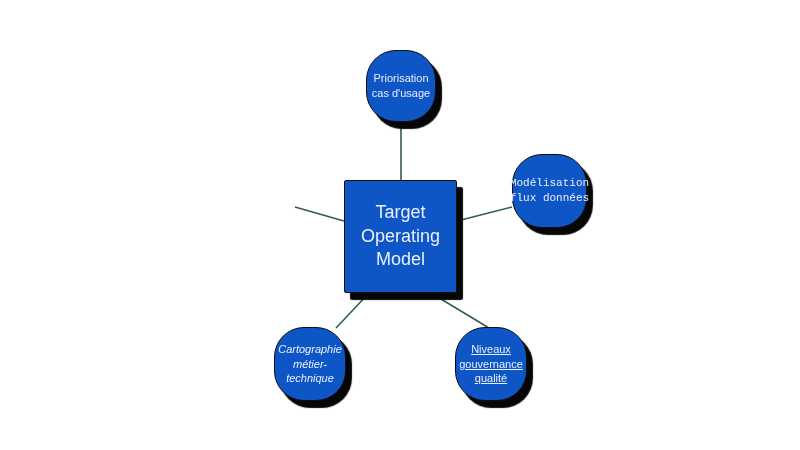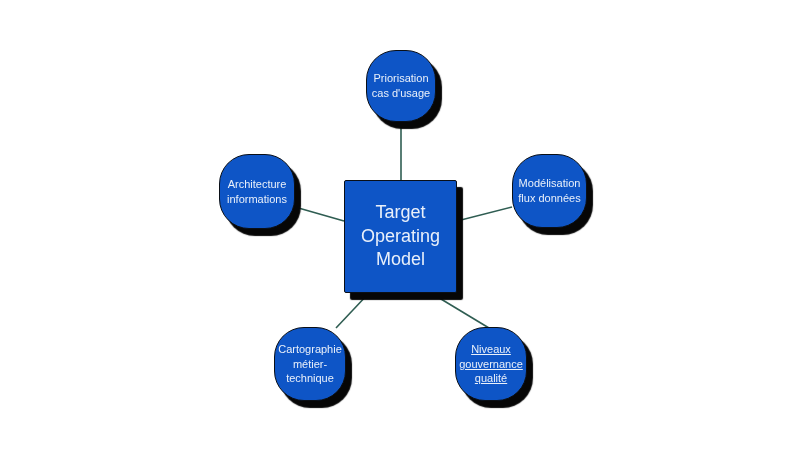--- a/index.html
+++ b/index.html
@@ -42,22 +42,22 @@
     line-height: 1.32;
   }
   .node-satellite {
     border-radius: 30px;
     font-size: 11px;
     line-height: 1.35;
     padding: 4px;
   }
   .node-top          { left: 366px; top: 50px;  width: 70px; height: 72px; }
   .node-left         { left: 219px; top: 154px; width: 76px; height: 75px; }
-  .node-right        { left: 512px; top: 154px; width: 75px; height: 74px; }
-  .node-bottom-left  { left: 274px; top: 327px; width: 72px; height: 74px; }
+  .node-right        { left: 512px; top: 154px; width: 75px; height: 74px; font-family: Liberation Mono, monospace; }
+  .node-bottom-left  { left: 274px; top: 327px; width: 72px; height: 74px; font-style: italic; }
   .node-bottom-right { left: 455px; top: 327px; width: 72px; height: 74px; text-decoration: underline; }
 </style>
 </head>
 <body>
 
 <div class="stage">
 
   <svg class="connector-layer" width="800" height="450" viewBox="0 0 800 450" aria-hidden="true">
     <line x1="401" y1="122" x2="401" y2="180" stroke="#2f5d52" stroke-width="1.6"></line>
     <line x1="295" y1="207" x2="344" y2="221" stroke="#2f5d52" stroke-width="1.6"></line>
@@ -66,22 +66,20 @@
     <line x1="431" y1="293" x2="489" y2="328" stroke="#2f5d52" stroke-width="1.6"></line>
   </svg>
 
   <div class="node node-center">Target
 Operating
 Model</div>
 
   <div class="node node-satellite node-top">Priorisation
 cas d'usage</div>
 
-  <div class="node node-satellite node-left">Architecture
-informations</div>
 
   <div class="node node-satellite node-right">Modélisation
 flux données</div>
 
   <div class="node node-satellite node-bottom-left">Cartographie
 métier-
 technique</div>
 
   <div class="node node-satellite node-bottom-right">Niveaux
 gouvernance

